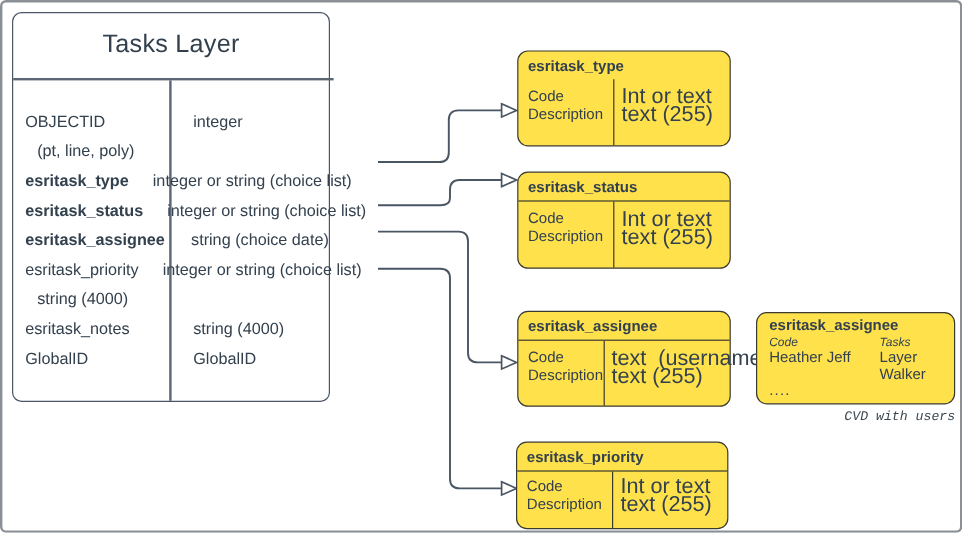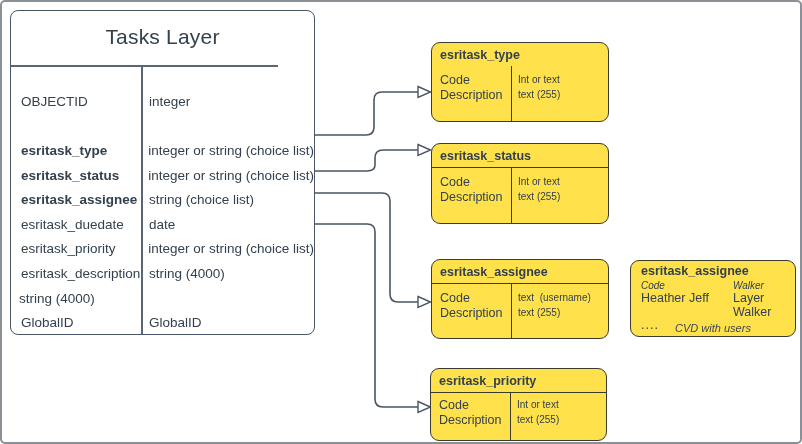--- a/index.html
+++ b/index.html
@@ -4,53 +4,53 @@
 <style>
   :root{
     --yellow:#FFE14C; --yellow-border:#3B3A2E; --ink:#33414E; --line:#4A5663; --frame:#8A9096;
   }
   html,body{margin:0;padding:0;background:#fff;}
   body{font-family:"Liberation Sans", sans-serif; color:var(--ink);}
   #canvas{position:relative;width:802px;height:444px;box-sizing:border-box;
           border:2px solid var(--frame);border-radius:5px;background:#fff;overflow:hidden;}
 
   
-  .main-table{position:absolute;left:8px;top:8px;width:305px;height:325px;box-sizing:border-box;
+  .main-table{position:absolute;left:8px;top:8px;width:265px;height:325px;box-sizing:border-box;
               border:1.6px solid var(--line);border-radius:8px;background:#fff;}
   .main-title{position:absolute;left:0;top:14px;width:100%;text-align:center;
               font-size:21px;letter-spacing:.2px;color:var(--ink);}
   .title-divider{position:absolute;left:0;top:54px;width:267px;height:2px;background:#5A6673;}
   .main-content{position:absolute;left:0;top:56px;right:0;bottom:0;}
   .col-divider{position:absolute;left:130px;top:0;bottom:0;width:1.6px;background:#5A6673;}
   .rows{position:absolute;left:0;top:22px;right:0;}
   .frow{display:flex;height:24.6px;align-items:center;font-size:13.5px;}
   .frow .fname{width:130px;box-sizing:border-box;padding-left:10px;white-space:nowrap;}
-  .frow .ftype{flex:1;padding-left:8px;white-space:nowrap;}
+  .frow .ftype{flex:1;padding-left:20px;white-space:nowrap;}
   .frow.bold .fname{font-weight:700;}
 
   
   .cvd{position:absolute;box-sizing:border-box;background:var(--yellow);
        border:1.6px solid var(--yellow-border);border-radius:9px;display:flex;flex-direction:column;}
   .cvd .hd{padding:5px 8px 4px 8px;font-size:12.5px;font-weight:700;white-space:nowrap;}
   .cvd .hd.rule{border-bottom:1.4px solid var(--yellow-border);}
   .cvd .body{flex:1;display:flex;}
   .cvd .c1{width:80px;box-sizing:border-box;border-right:1.4px solid var(--yellow-border);
            padding:7px 0 0 8px;font-size:12.5px;line-height:14.5px;}
-  .cvd .c2{flex:1;padding:7px 0 0 6px;font-size:10px;line-height:14.5px;white-space:pre;}
+  .cvd .c2{flex:1;padding:7px 0 0 6px;font-size:18px;line-height:14.5px;white-space:pre;}
 
   
   .detail{position:absolute;left:628px;top:258px;width:166px;height:77px;box-sizing:border-box;
           background:var(--yellow);border:1.6px solid var(--yellow-border);border-radius:9px;
           padding:4px 10px;font-size:12.5px;line-height:13.6px;}
   .detail .dhd{font-weight:700;}
   .detail .grid{display:grid;grid-template-columns:92px 1fr;}
   .detail .colhead{font-style:italic;font-size:10px;}
   .detail .dots{letter-spacing:1px;}
-  .caption{position:absolute;left:628px;top:320px;width:166px;text-align:center;
-           font-style:italic;font-size:11px;color:#3A4650;}
+  .caption{position:absolute;left:628px;top:340px;width:166px;text-align:right;
+           font-style:italic;font-size:11px;color:#3A4650;font-family:Liberation Mono, monospace;}
 
   
   svg.wires{position:absolute;left:0;top:0;pointer-events:none;}
   .wire{fill:none;stroke:var(--line);stroke-width:1.6;}
   .arrow{fill:#fff;stroke:var(--line);stroke-width:1.4;}
 </style>
 </head>
 <body>
 
 <div id="canvas">
@@ -70,46 +70,43 @@
     <div class="main-title">Tasks Layer</div>
     <div class="title-divider"></div>
     <div class="main-content">
       <div class="col-divider"></div>
       <div class="rows">
         <div class="frow">
             <span class="fname">OBJECTID</span>
             <span class="ftype">integer</span>
           </div>
         <div class="frow">
+            <span class="ftype">(pt, line, poly)</span>
           </div>
         <div class="frow bold">
             <span class="fname">esritask_type</span>
             <span class="ftype">integer or string (choice list)</span>
           </div>
         <div class="frow bold">
             <span class="fname">esritask_status</span>
             <span class="ftype">integer or string (choice list)</span>
           </div>
         <div class="frow bold">
             <span class="fname">esritask_assignee</span>
-            <span class="ftype">string (choice list)</span>
-          </div>
-        <div class="frow">
-            <span class="fname">esritask_duedate</span>
-            <span class="ftype">date</span>
+            <span class="ftype">string (choice date)</span>
           </div>
         <div class="frow">
             <span class="fname">esritask_priority</span>
             <span class="ftype">integer or string (choice list)</span>
           </div>
         <div class="frow">
-            <span class="fname">esritask_description</span>
             <span class="ftype">string (4000)</span>
           </div>
         <div class="frow">
+            <span class="fname">esritask_notes</span>
             <span class="ftype">string (4000)</span>
           </div>
         <div class="frow">
             <span class="fname">GlobalID</span>
             <span class="ftype">GlobalID</span>
           </div>
       </div>
     </div>
   </div>
 
@@ -142,21 +139,21 @@
     <div class="body">
       <div class="c1" style="padding-top:5px;"><span>Code</span><br><span>Description</span></div>
       <div class="c2" style="padding-top:5px;"><span>Int or text</span><br><span>text (255)</span></div>
     </div>
   </div>
 
   <div class="detail">
     <div class="dhd">esritask_assignee</div>
     <div class="grid">
       <span class="colhead">Code</span>
-      <span class="colhead">Walker</span>
+      <span class="colhead">Tasks</span>
       <span>Heather Jeff</span>
       <span>Layer Walker</span>
     </div>
     <div class="dots">....</div>
   </div>
   <div class="caption">CVD with users</div>
 
 </div>
 
 </body></html>

